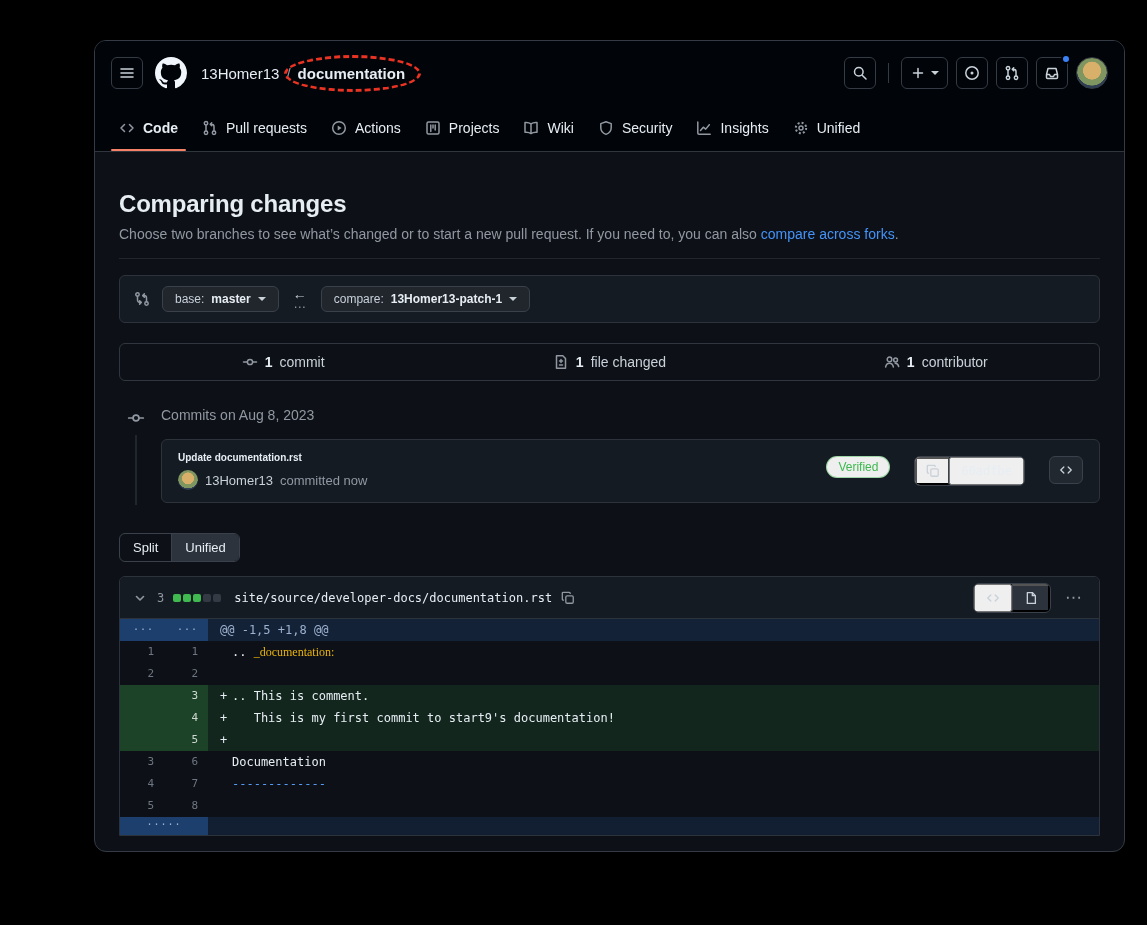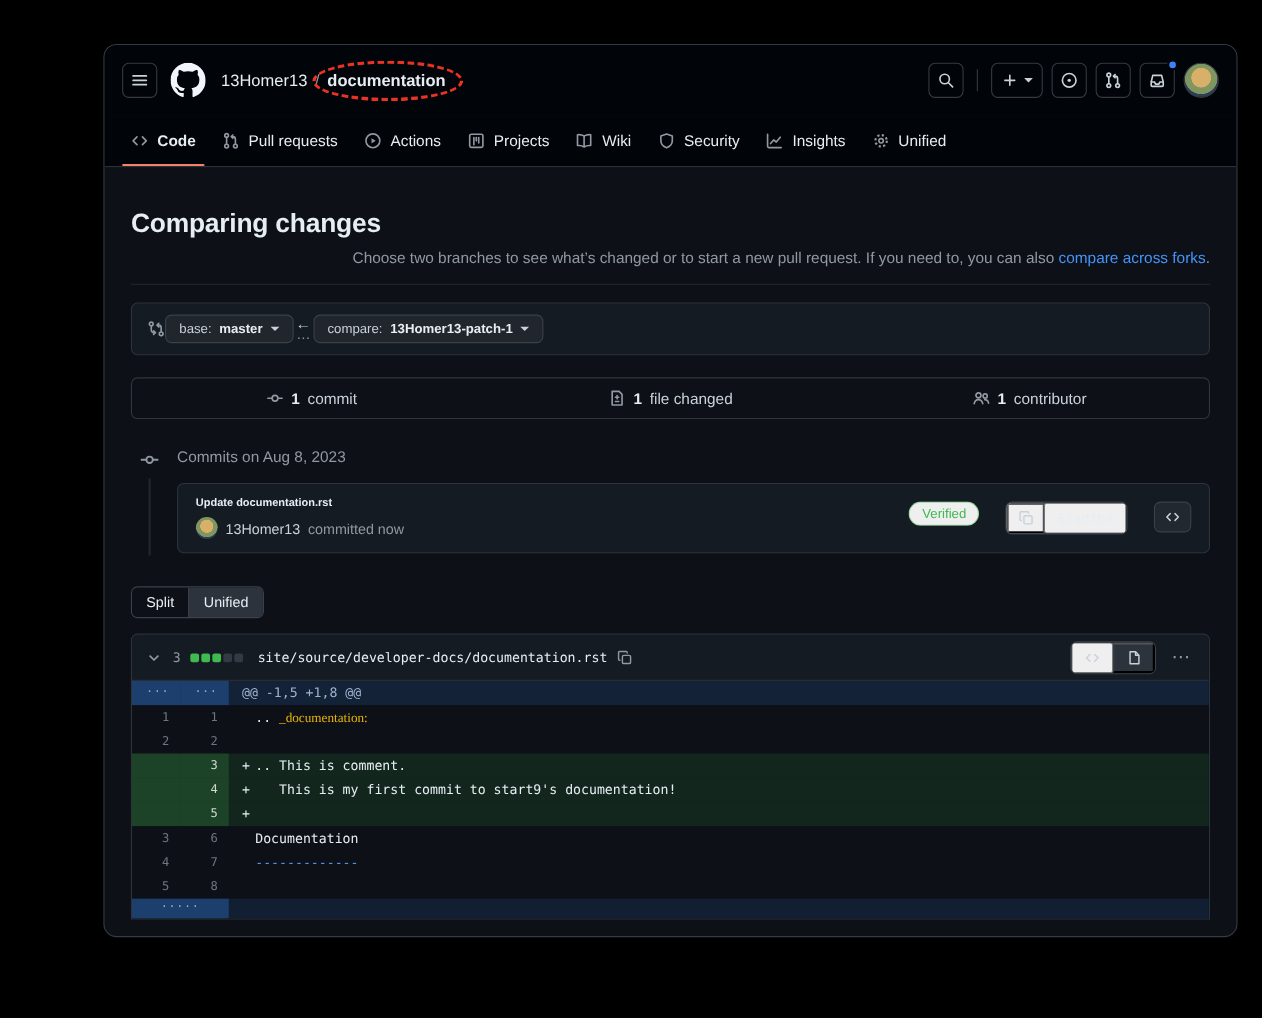--- a/index.html
+++ b/index.html
@@ -33,26 +33,26 @@
   .tab { display:flex; align-items:center; gap:8px; height:46px; padding:0 8px; position:relative;
          font-size:14px; color:#e6edf3; cursor:pointer; }
   .tab svg { color:#9198a1; }
   .tab.active { font-weight:600; }
   .tab.active::after { content:""; position:absolute; left:0; right:0; bottom:0; height:2px;
                        background:#f78166; border-radius:3px; }
 
   
   .content { padding:0 24px; }
   h1.page-title { margin-top:38px; font-size:24px; font-weight:600; letter-spacing:-0.2px; }
-  .subtitle { margin-top:8px; font-size:14px; color:#9198a1;text-align:right; }
+  .subtitle { margin-top:8px; font-size:14px; color:#9198a1; }
   .subtitle a { color:#4493f8; text-decoration:none; }
   .divider { margin-top:16px; border-bottom:1px solid #21262d; }
 
   .compare-bar { margin-top:16px; height:48px; background:#151b23; border:1px solid #2d333b; border-radius:6px;
-                 display:flex; align-items:center; padding:0 14px; }
+                 display:flex; align-items:center; gap:12px; padding:0 14px; }
   .compare-bar svg { color:#9198a1; }
   .ref-btn { display:inline-flex; align-items:center; gap:7px; background:#21262d; border:1px solid #3a414a;
              border-radius:6px; padding:5px 12px; font-size:12px; color:#c9d1d9; cursor:pointer; }
   .ref-btn b { color:#e6edf3; }
   .arrow-col { display:flex; flex-direction:column; align-items:center; line-height:9px; margin:0 2px; }
   .arrow-col .arr { color:#c9d1d9; font-size:14px; }
   .arrow-col .dots { color:#9198a1; font-size:13px; }
 
   .stats-bar { margin-top:20px; border:1px solid #30363d; border-radius:6px; display:flex; height:38px;
                align-items:stretch; font-size:14px; }

